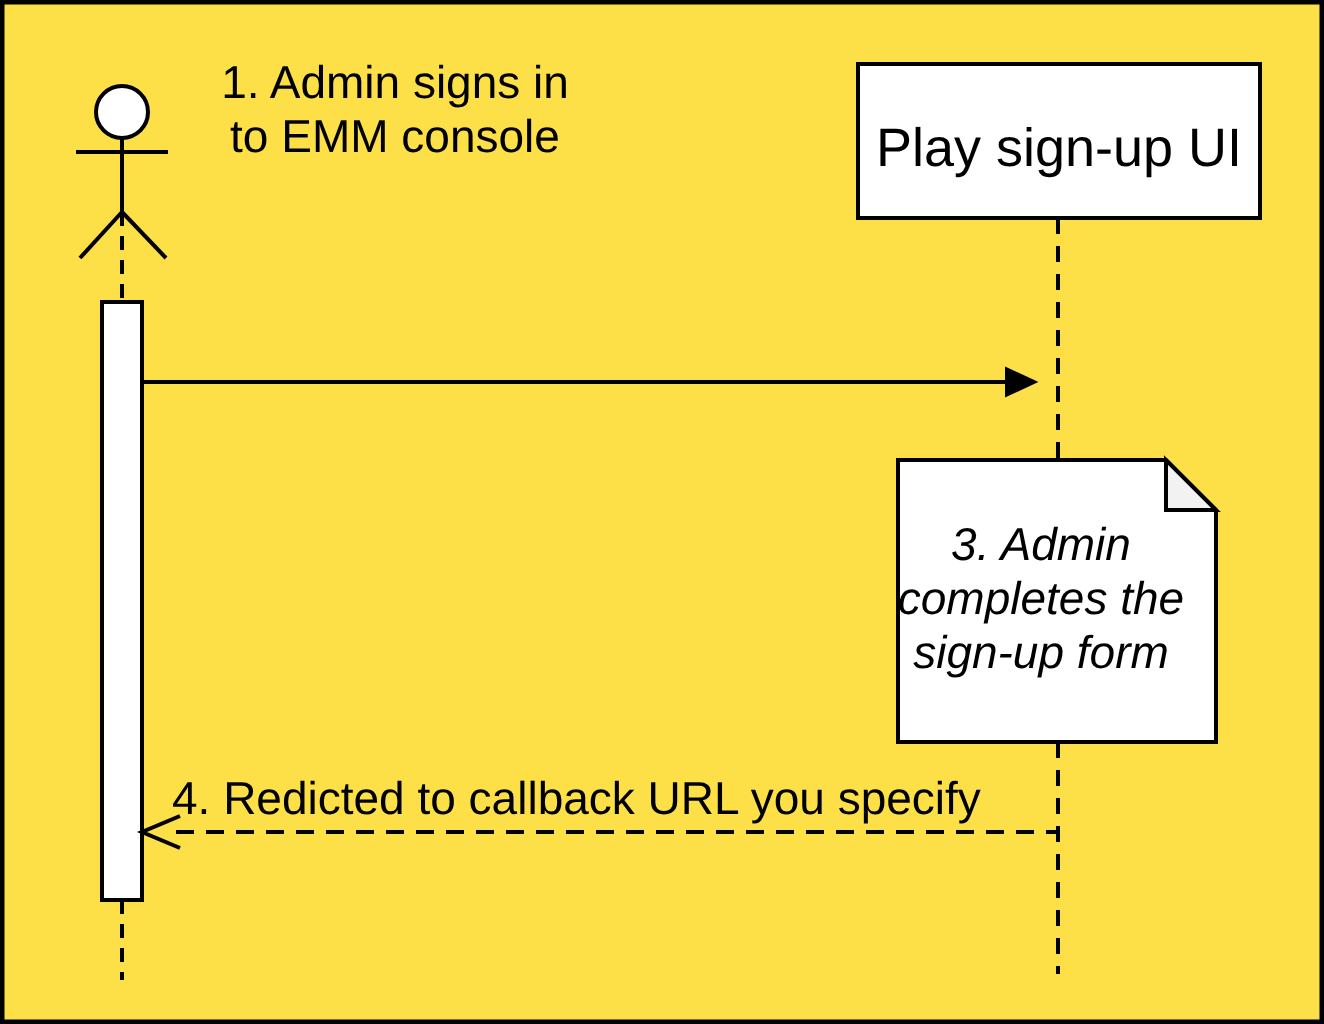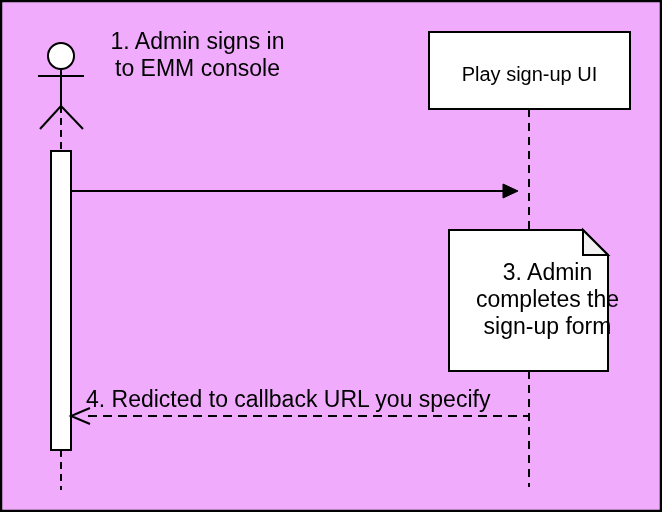--- a/index.html
+++ b/index.html
@@ -5,21 +5,21 @@
   html, body {
     margin: 0;
     padding: 0;
     background: #ffffff;
   }
   .canvas {
     position: relative;
     width: 662px;
     height: 512px;
     box-sizing: border-box;
-    background: #f0abfc;
+    background: #fde047;
     font-family: "Liberation Sans", "DejaVu Sans", sans-serif;
     color: #000000;
     overflow: hidden;
   }
   .shapes {
     position: absolute;
     left: 0;
     top: 0;
   }
   .label {
@@ -33,26 +33,26 @@
   .label span { display: block; }
   .participant-label {
     position: absolute;
     left: 429px;
     top: 32px;
     width: 201px;
     height: 85px;
     display: flex;
     align-items: center;
     justify-content: center;
-    font-size: 20px;
+    font-size: 27px;
     color: #000000;
   }
   .actor-caption   { left: 95px;  top: 28px;  width: 205px; }
   .message-2-label { left: 91px;  top: 163px; width: 400px; }
-  .note-label      { left: 468px; top: 259px; width: 159px; }
+  .note-label      { left: 441px; top: 259px; width: 159px; font-style: italic; }
   .message-4-label { left: 86px;  top: 386px; width: 400px; }
 </style>
 </head>
 <body>
 
 <div class="canvas">
 
   <svg class="shapes" width="662" height="512" viewBox="0 0 662 512">
 
     <rect x="1" y="1" width="660" height="510" fill="none" stroke="#000000" stroke-width="2.5"></rect>

